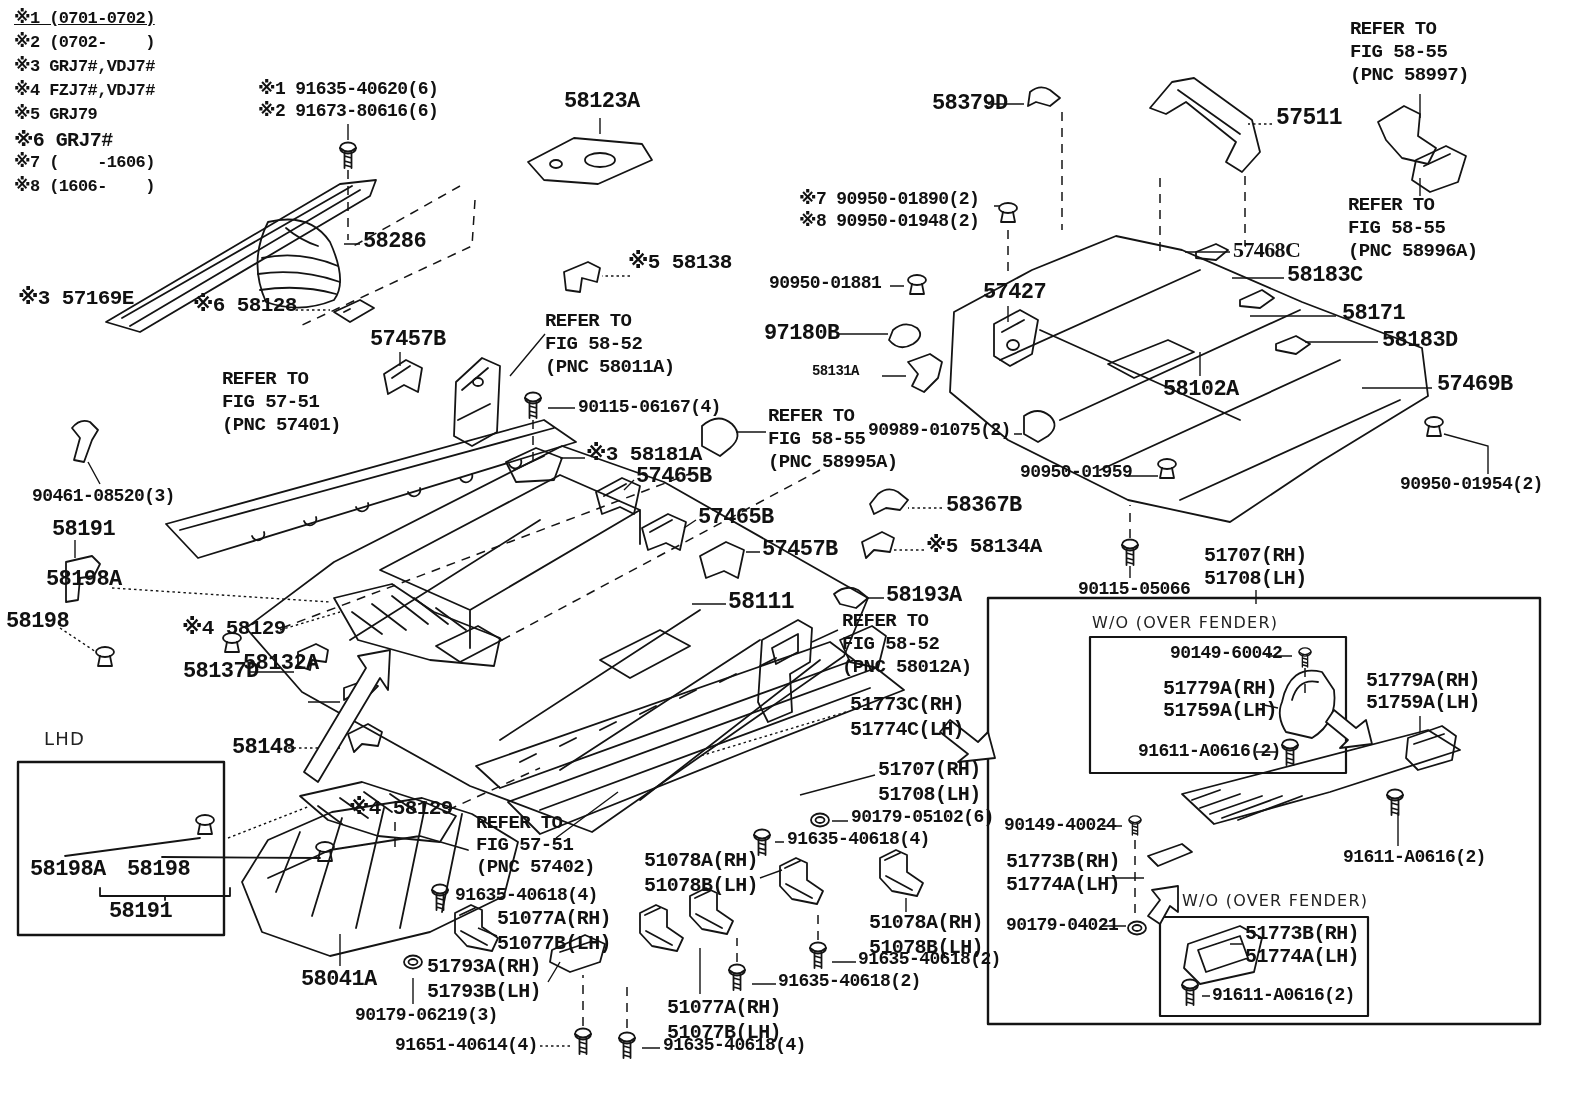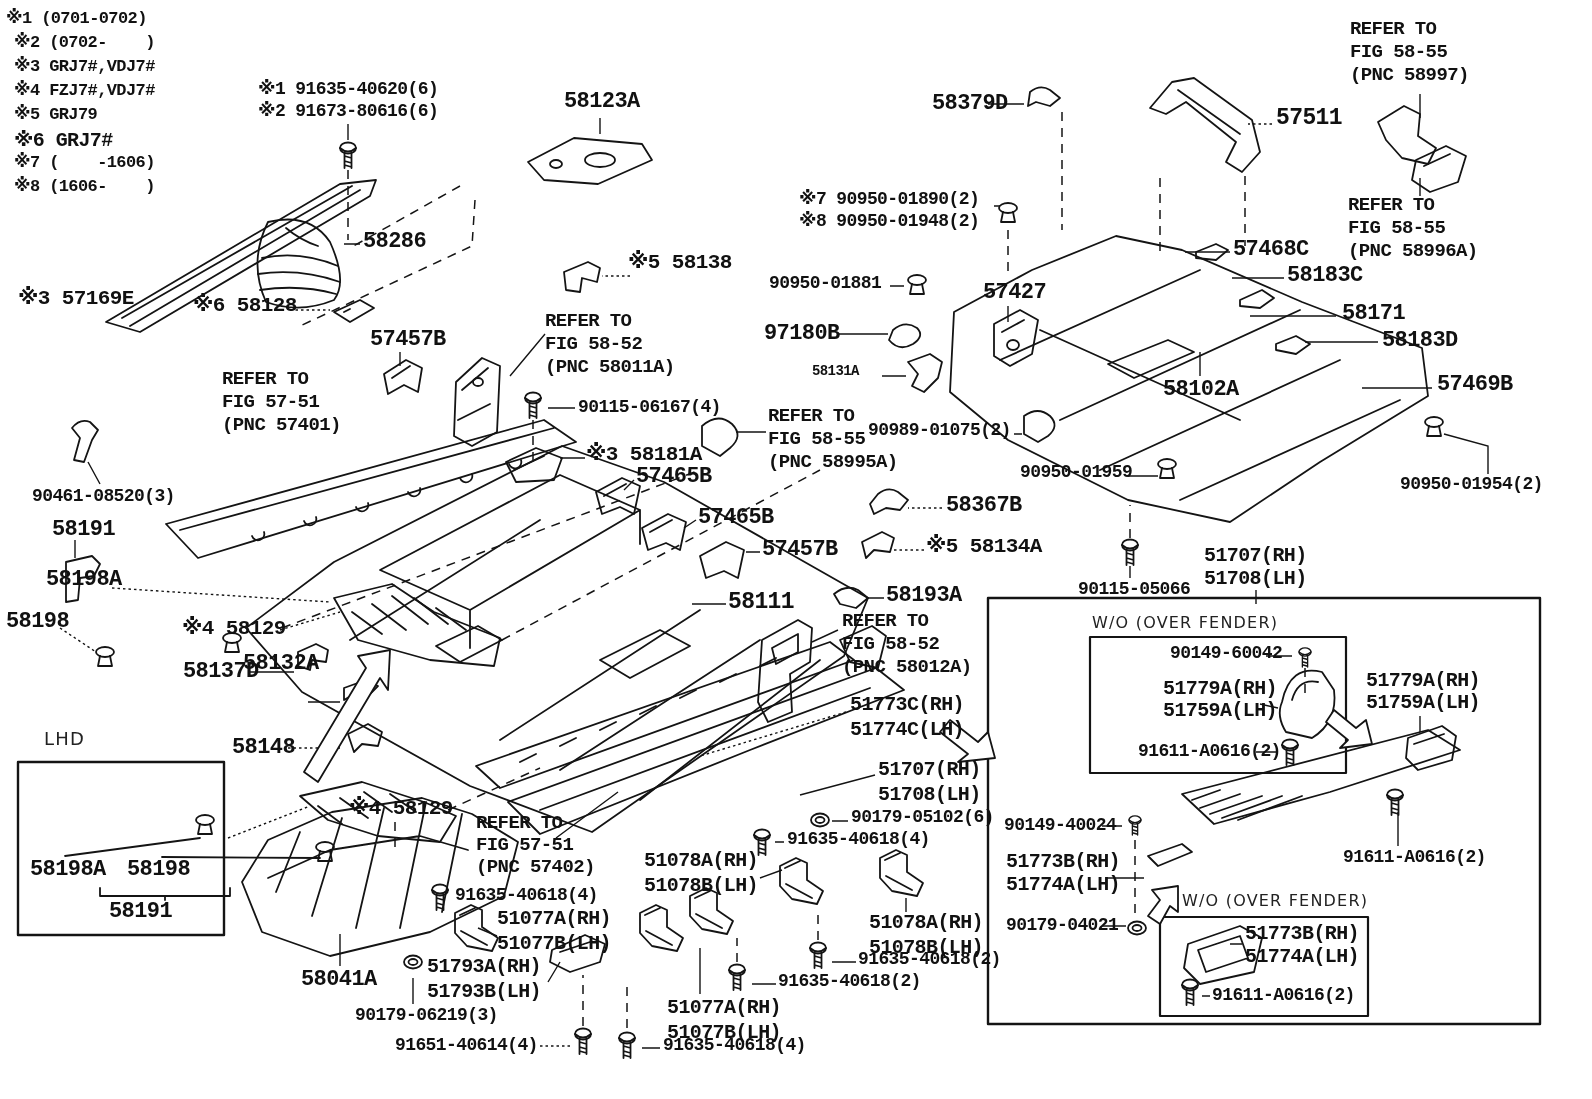--- a/index.html
+++ b/index.html
@@ -185,21 +185,21 @@
 
   <g stroke="#141414" stroke-width="1.8" fill="#ffffff" stroke-linejoin="round">
     <path d="M390,650 L358,656 L366,668 L304,772 L318,782 L380,678 L388,690 Z"></path>
     <path d="M995,758 L988,732 L978,742 L950,720 L940,732 L968,754 L958,762 Z"></path>
     <path d="M1372,744 L1366,720 L1356,728 L1334,710 L1326,722 L1348,740 L1340,748 Z"></path>
     <path d="M1178,886 L1152,890 L1160,900 L1148,916 L1160,924 L1170,906 L1178,912 Z"></path>
   </g>
 </svg>
 
 <div id="labels-layer">
-      <div class="lbl" style="left: 6px; top: 10px; font-size: 17px;">※1 (0701-0702)</div>
+      <div class="lbl" style="left: 14px; top: 10px; font-size: 17px; text-decoration: underline;">※1 (0701-0702)</div>
       <div class="lbl" style="left: 14px; top: 34px; font-size: 17px;">※2 (0702-    )</div>
       <div class="lbl" style="left: 14px; top: 58px; font-size: 17px;">※3 GRJ7#,VDJ7#</div>
       <div class="lbl" style="left: 14px; top: 82px; font-size: 17px;">※4 FZJ7#,VDJ7#</div>
       <div class="lbl" style="left: 14px; top: 106px; font-size: 17px;">※5 GRJ79</div>
       <div class="lbl" style="left: 14px; top: 130px; font-size: 20px;">※6 GRJ7#</div>
       <div class="lbl" style="left: 14px; top: 154px; font-size: 17px;">※7 (    -1606)</div>
       <div class="lbl" style="left: 14px; top: 178px; font-size: 17px;">※8 (1606-    )</div>
       <div class="lbl" style="left: 258px; top: 80px; font-size: 18px;">※1 91635-40620(6)</div>
       <div class="lbl" style="left: 258px; top: 102px; font-size: 18px;">※2 91673-80616(6)</div>
       <div class="lbl" style="left: 564px; top: 90px; font-size: 22px;">58123A</div>
@@ -214,21 +214,21 @@
       <div class="lbl" style="left: 932px; top: 92px; font-size: 22px;">58379D</div>
       <div class="lbl" style="left: 1276px; top: 106px; font-size: 23px;">57511</div>
       <div class="lbl" style="left: 1350px; top: 18px; font-size: 19px; line-height: 23px;">REFER TO
 FIG 58-55
 (PNC 58997)</div>
       <div class="lbl" style="left: 799px; top: 190px; font-size: 18px;">※7 90950-01890(2)</div>
       <div class="lbl" style="left: 799px; top: 212px; font-size: 18px;">※8 90950-01948(2)</div>
       <div class="lbl" style="left: 1348px; top: 194px; font-size: 19px; line-height: 23px;">REFER TO
 FIG 58-55
 (PNC 58996A)</div>
-      <div class="lbl" style="left: 1233px; top: 238px; font-size: 22px;">57468C</div>
+      <div class="lbl" style="left: 1233px; top: 238px; font-size: 22px; font-family: Liberation Serif, serif;">57468C</div>
       <div class="lbl" style="left: 1287px; top: 264px; font-size: 22px;">58183C</div>
       <div class="lbl" style="left: 769px; top: 274px; font-size: 18px;">90950-01881</div>
       <div class="lbl" style="left: 983px; top: 281px; font-size: 22px;">57427</div>
       <div class="lbl" style="left: 764px; top: 322px; font-size: 22px;">97180B</div>
       <div class="lbl" style="left: 1342px; top: 302px; font-size: 22px;">58171</div>
       <div class="lbl" style="left: 1382px; top: 329px; font-size: 22px;">58183D</div>
       <div class="lbl" style="left: 812px; top: 364px; font-size: 14px;">58131A</div>
       <div class="lbl" style="left: 1163px; top: 378px; font-size: 22px;">58102A</div>
       <div class="lbl" style="left: 1437px; top: 373px; font-size: 22px;">57469B</div>
       <div class="lbl" style="left: 222px; top: 368px; font-size: 19px; line-height: 23px;">REFER TO

